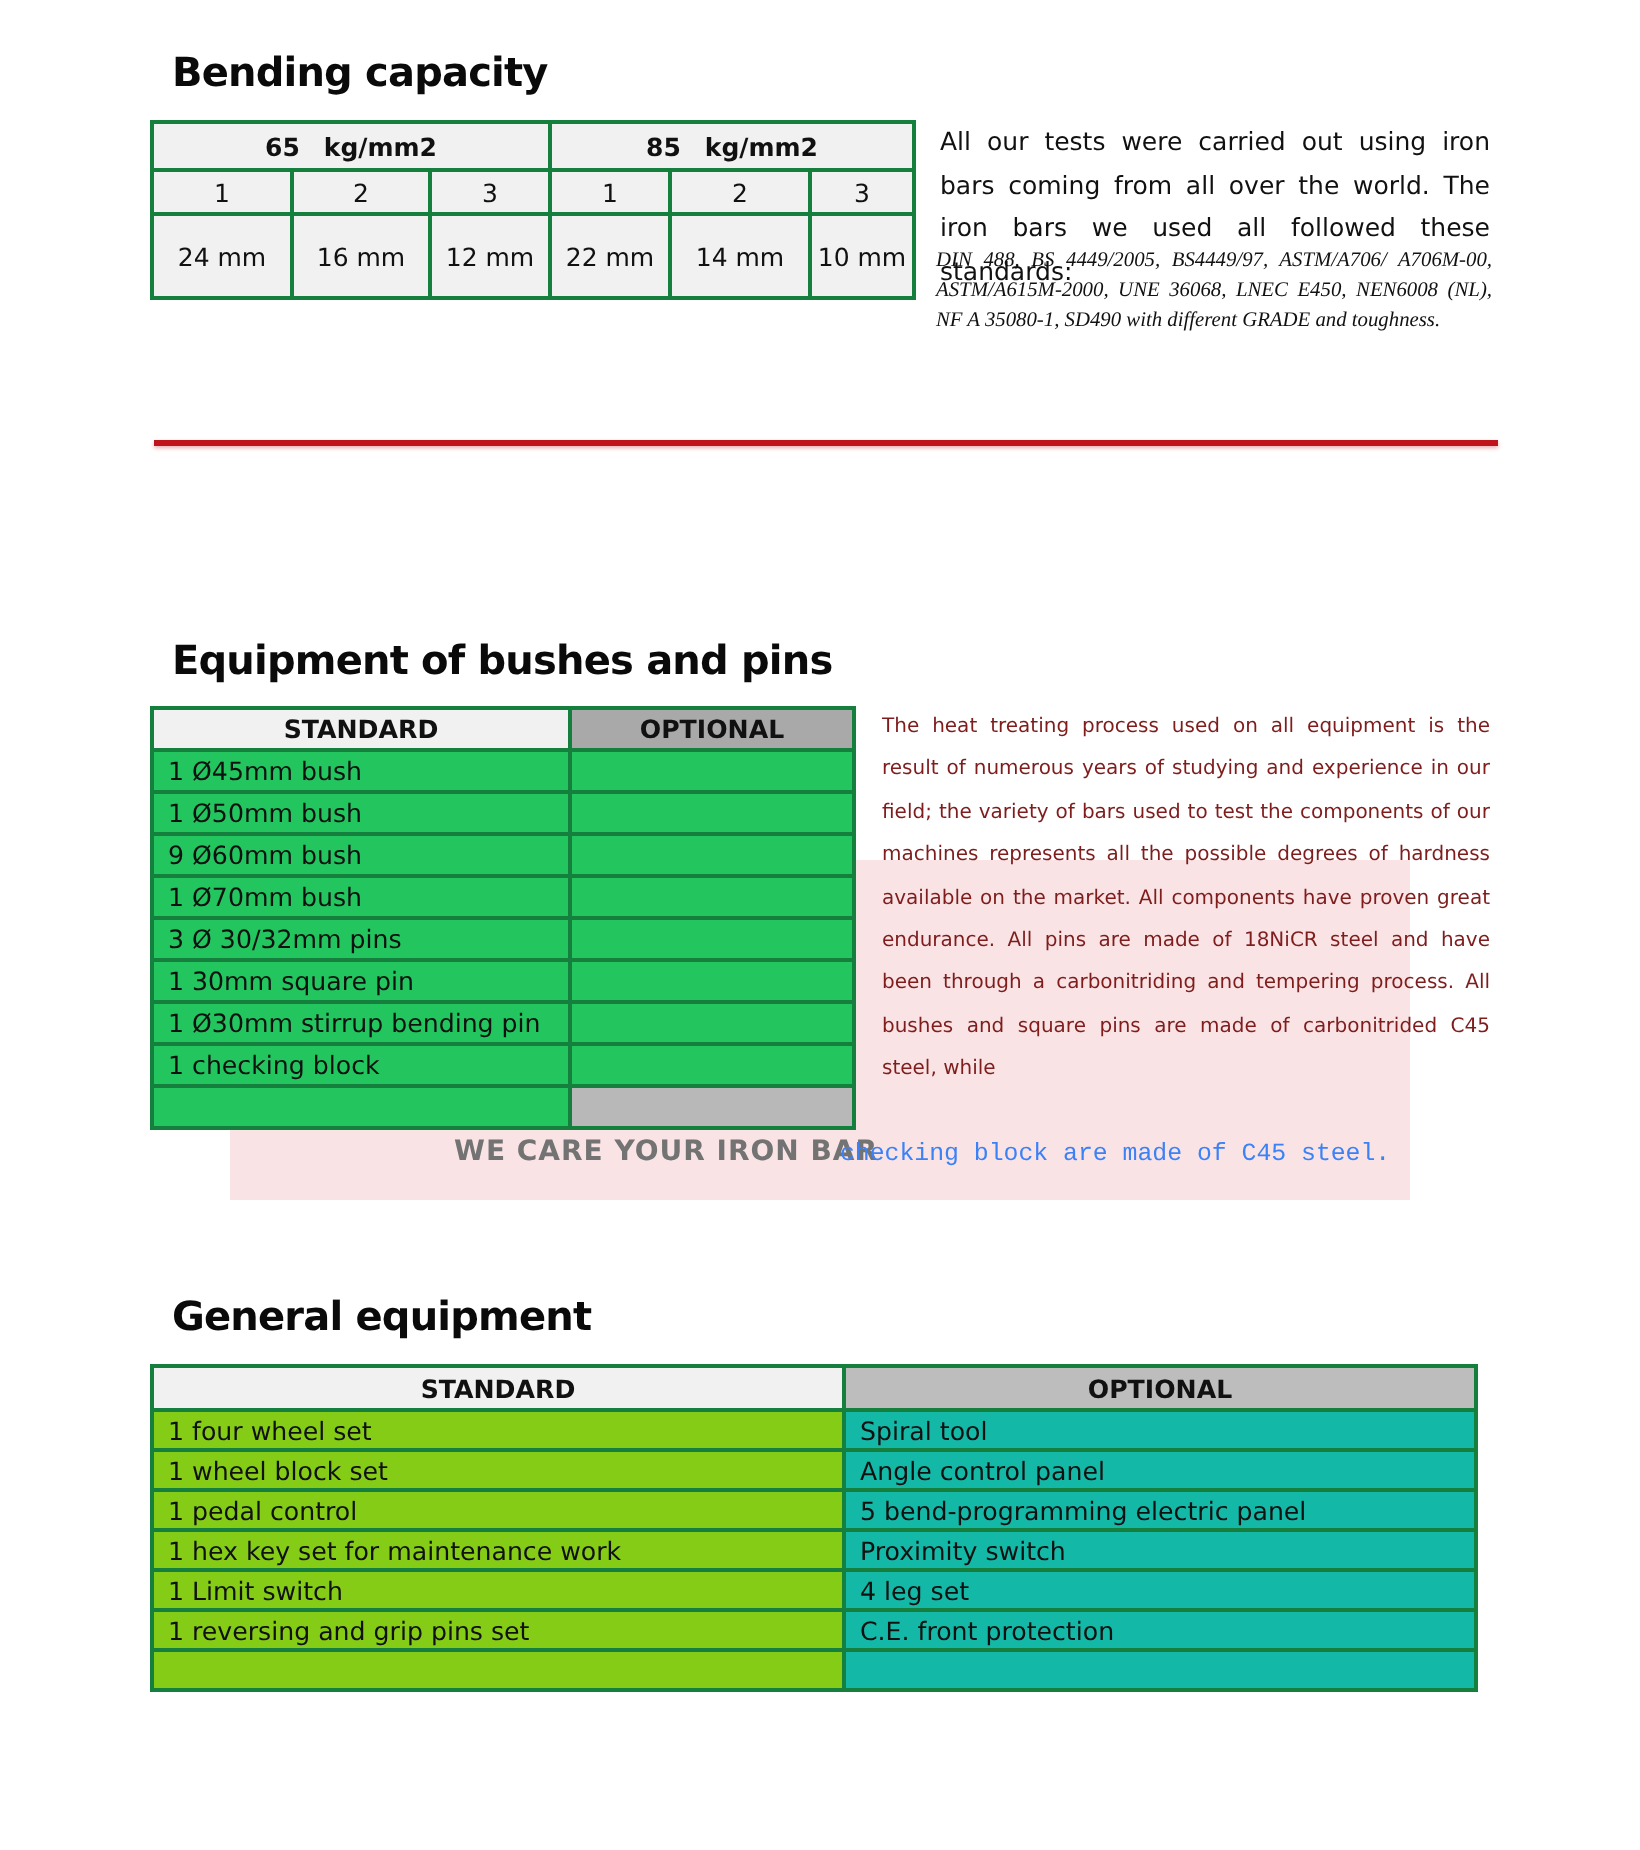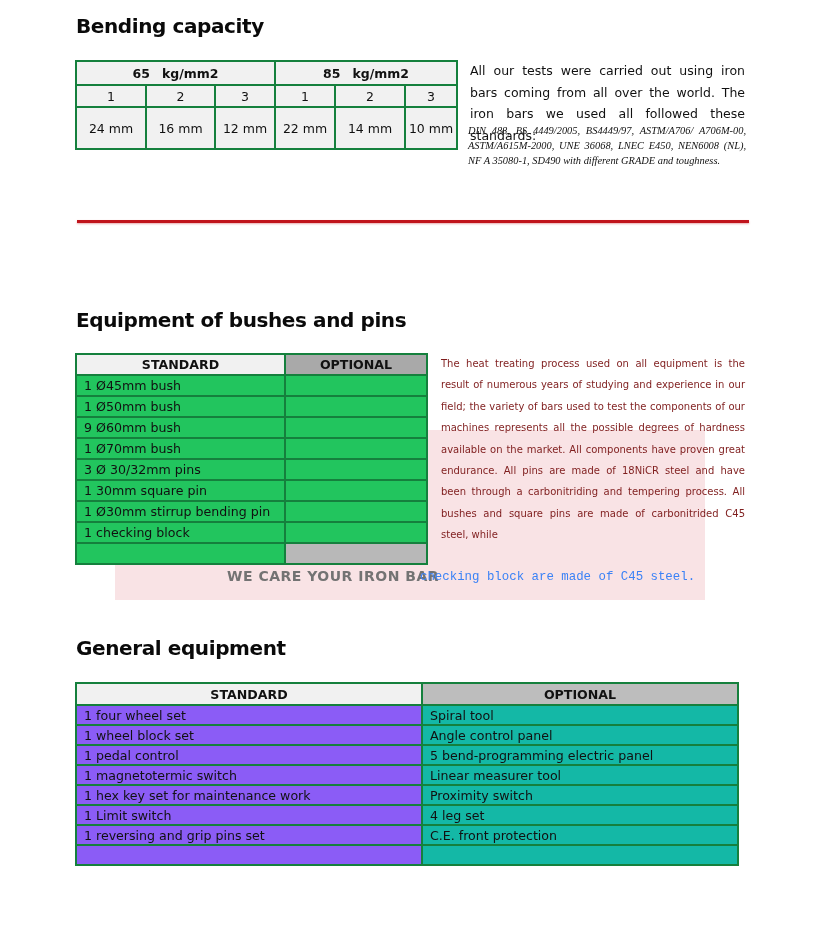--- a/index.html
+++ b/index.html
@@ -1,21 +1,21 @@
 <!DOCTYPE html>
 <html><head>
 <meta charset="utf-8">
 <style>
   html, body { margin: 0; padding: 0; }
   body {
     width: 820px; height: 925px; background: #ffffff; position: relative; overflow: hidden;
     font-family: "Liberation Sans", "DejaVu Sans", sans-serif; color: #111;
   }
   h2.heading {
-    position: absolute; margin: 0; font-family: "DejaVu Sans", sans-serif;
+    position: absolute; margin: 10px; font-family: "DejaVu Sans", sans-serif;
     font-weight: bold; font-size: 20px; letter-spacing: -0.4px; color: #0a0a0a; text-align: center;
   }
   table { border-collapse: collapse; position: absolute; font-family: "DejaVu Sans", sans-serif; color: #111; }
   td, th { border: 2px solid #15803d; padding: 0; }
 
   
   #bend-table { left: 75px; top: 60px; width: 383px; font-size: 12.5px; background: #f1f1f1; }
   #bend-table th { height: 22px; font-weight: bold; text-align: center; }
   #bend-table th .num { margin-right: 12px; }
   #bend-table td { text-align: center; }
@@ -67,21 +67,21 @@
     position: absolute; left: 420px; top: 567px; white-space: nowrap;
     font-family: Liberation Mono, monospace; font-size: 12.4px; line-height: 21.4px; color: #3b82f6;
   }
 
   
   #gen-table { left: 75px; top: 682px; width: 664px; font-size: 12.6px; }
   #gen-table th { height: 20px; font-weight: bold; text-align: center; }
   #gen-table th.std { background: #f1f1f1; width: 344px; }
   #gen-table th.opt { background: #bdbdbd; }
   #gen-table td { height: 18px; padding-left: 7px; white-space: nowrap; }
-  #gen-table td.std-cell { background: #8b5cf6; }
+  #gen-table td.std-cell { background: #84cc16; }
   #gen-table td.opt-cell { background: #14b8a6; }
 </style>
 </head>
 <body>
 
 <h2 class="heading" style="left:76px; top:14px;">Bending capacity</h2>
 
 <table id="bend-table">
   <tbody>
       <tr>
@@ -184,24 +184,20 @@
   </tr>
   <tr>
     <td class="std-cell">1 wheel block set</td>
     <td class="opt-cell">Angle control panel</td>
   </tr>
   <tr>
     <td class="std-cell">1 pedal control</td>
     <td class="opt-cell">5 bend-programming electric panel</td>
   </tr>
   <tr>
-    <td class="std-cell">1 magnetotermic switch</td>
-    <td class="opt-cell">Linear measurer tool</td>
-  </tr>
-  <tr>
     <td class="std-cell">1 hex key set for maintenance work</td>
     <td class="opt-cell">Proximity switch</td>
   </tr>
   <tr>
     <td class="std-cell">1 Limit switch</td>
     <td class="opt-cell">4 leg set</td>
   </tr>
   <tr>
     <td class="std-cell">1 reversing and grip pins set</td>
     <td class="opt-cell">C.E. front protection</td>

